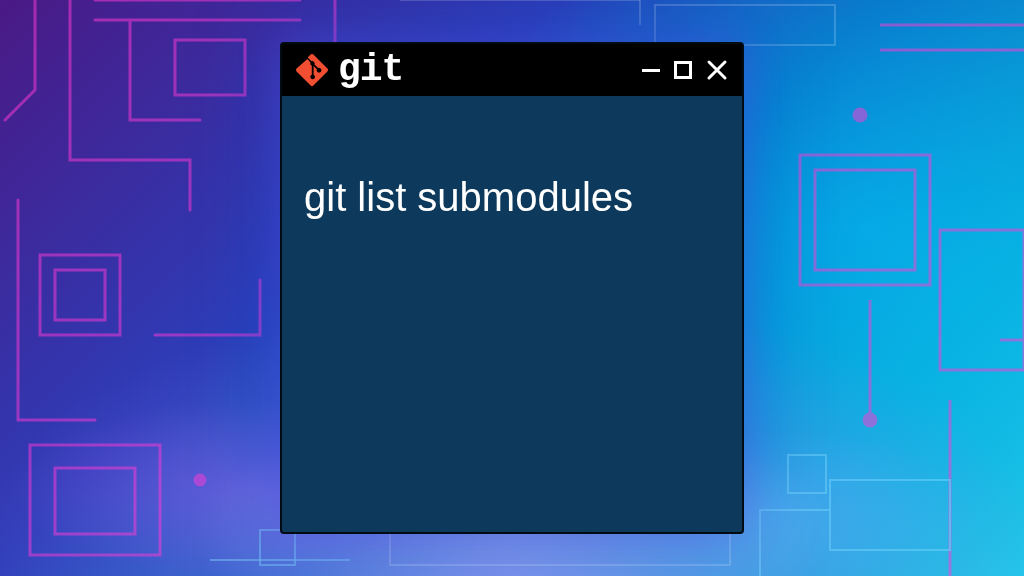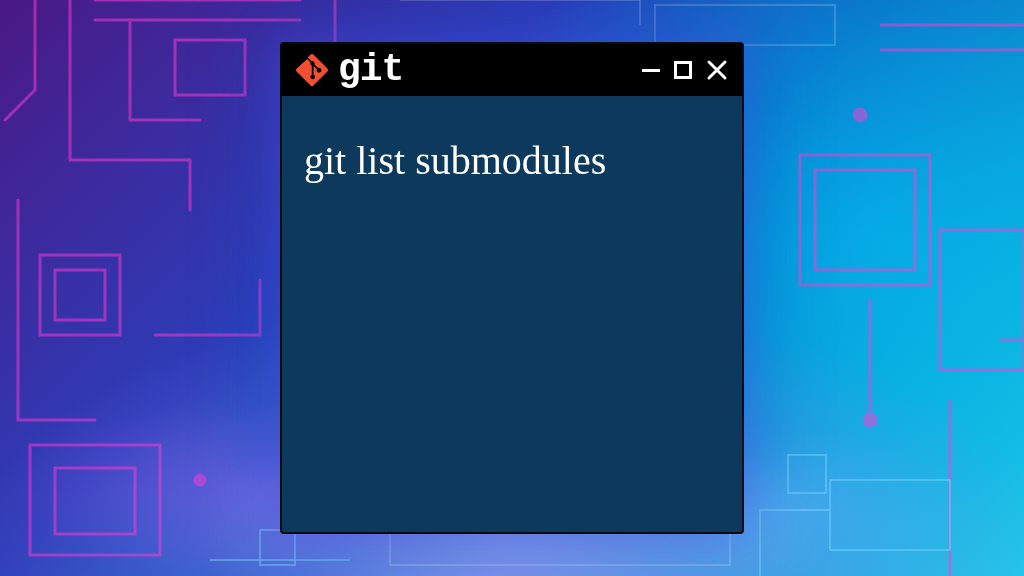--- a/index.html
+++ b/index.html
@@ -84,24 +84,25 @@
       align-items: center;
       justify-content: center;
     }
     .ctrl-min { width: 18px; height: 3px; background: #fff; }
     .ctrl-max { width: 18px; height: 18px; border: 3px solid #fff; }
     .ctrl-close svg { width: 22px; height: 22px; }
     .terminal-body {
       flex: 1;
       padding: 40px 22px;
       color: #ffffff;
-      font-family: Liberation Serif, serif;
+      font-family: Liberation Sans, sans-serif;
       font-size: 40px;
       line-height: 1.25;
       letter-spacing: 0px;
+      margin-top: 36px;
     }
   </style>
 </head>
 <body>
 
 <div class="background"></div>
 <div class="clouds"></div>
 
 <svg class="circuits" viewBox="0 0 1024 576" preserveAspectRatio="none">
   <g stroke="#ff3bd8" stroke-width="3" fill="none" opacity="0.85" stroke-linecap="round">

